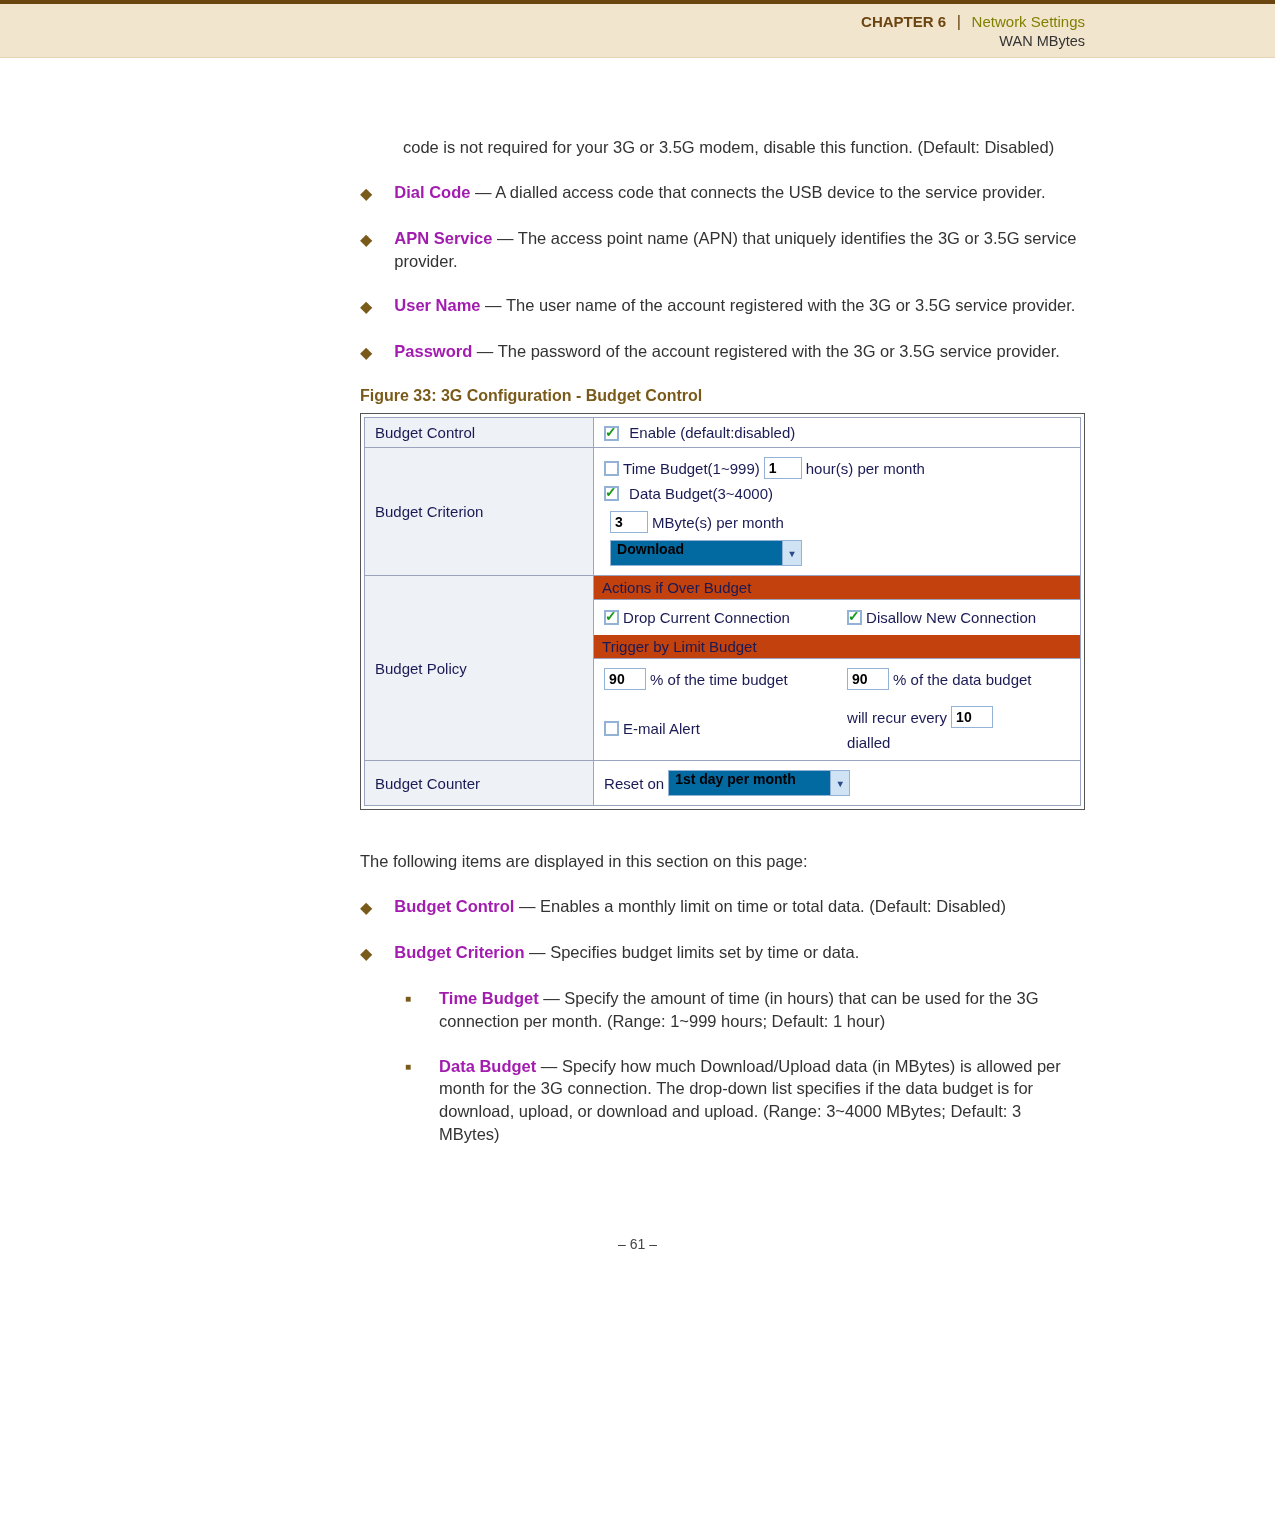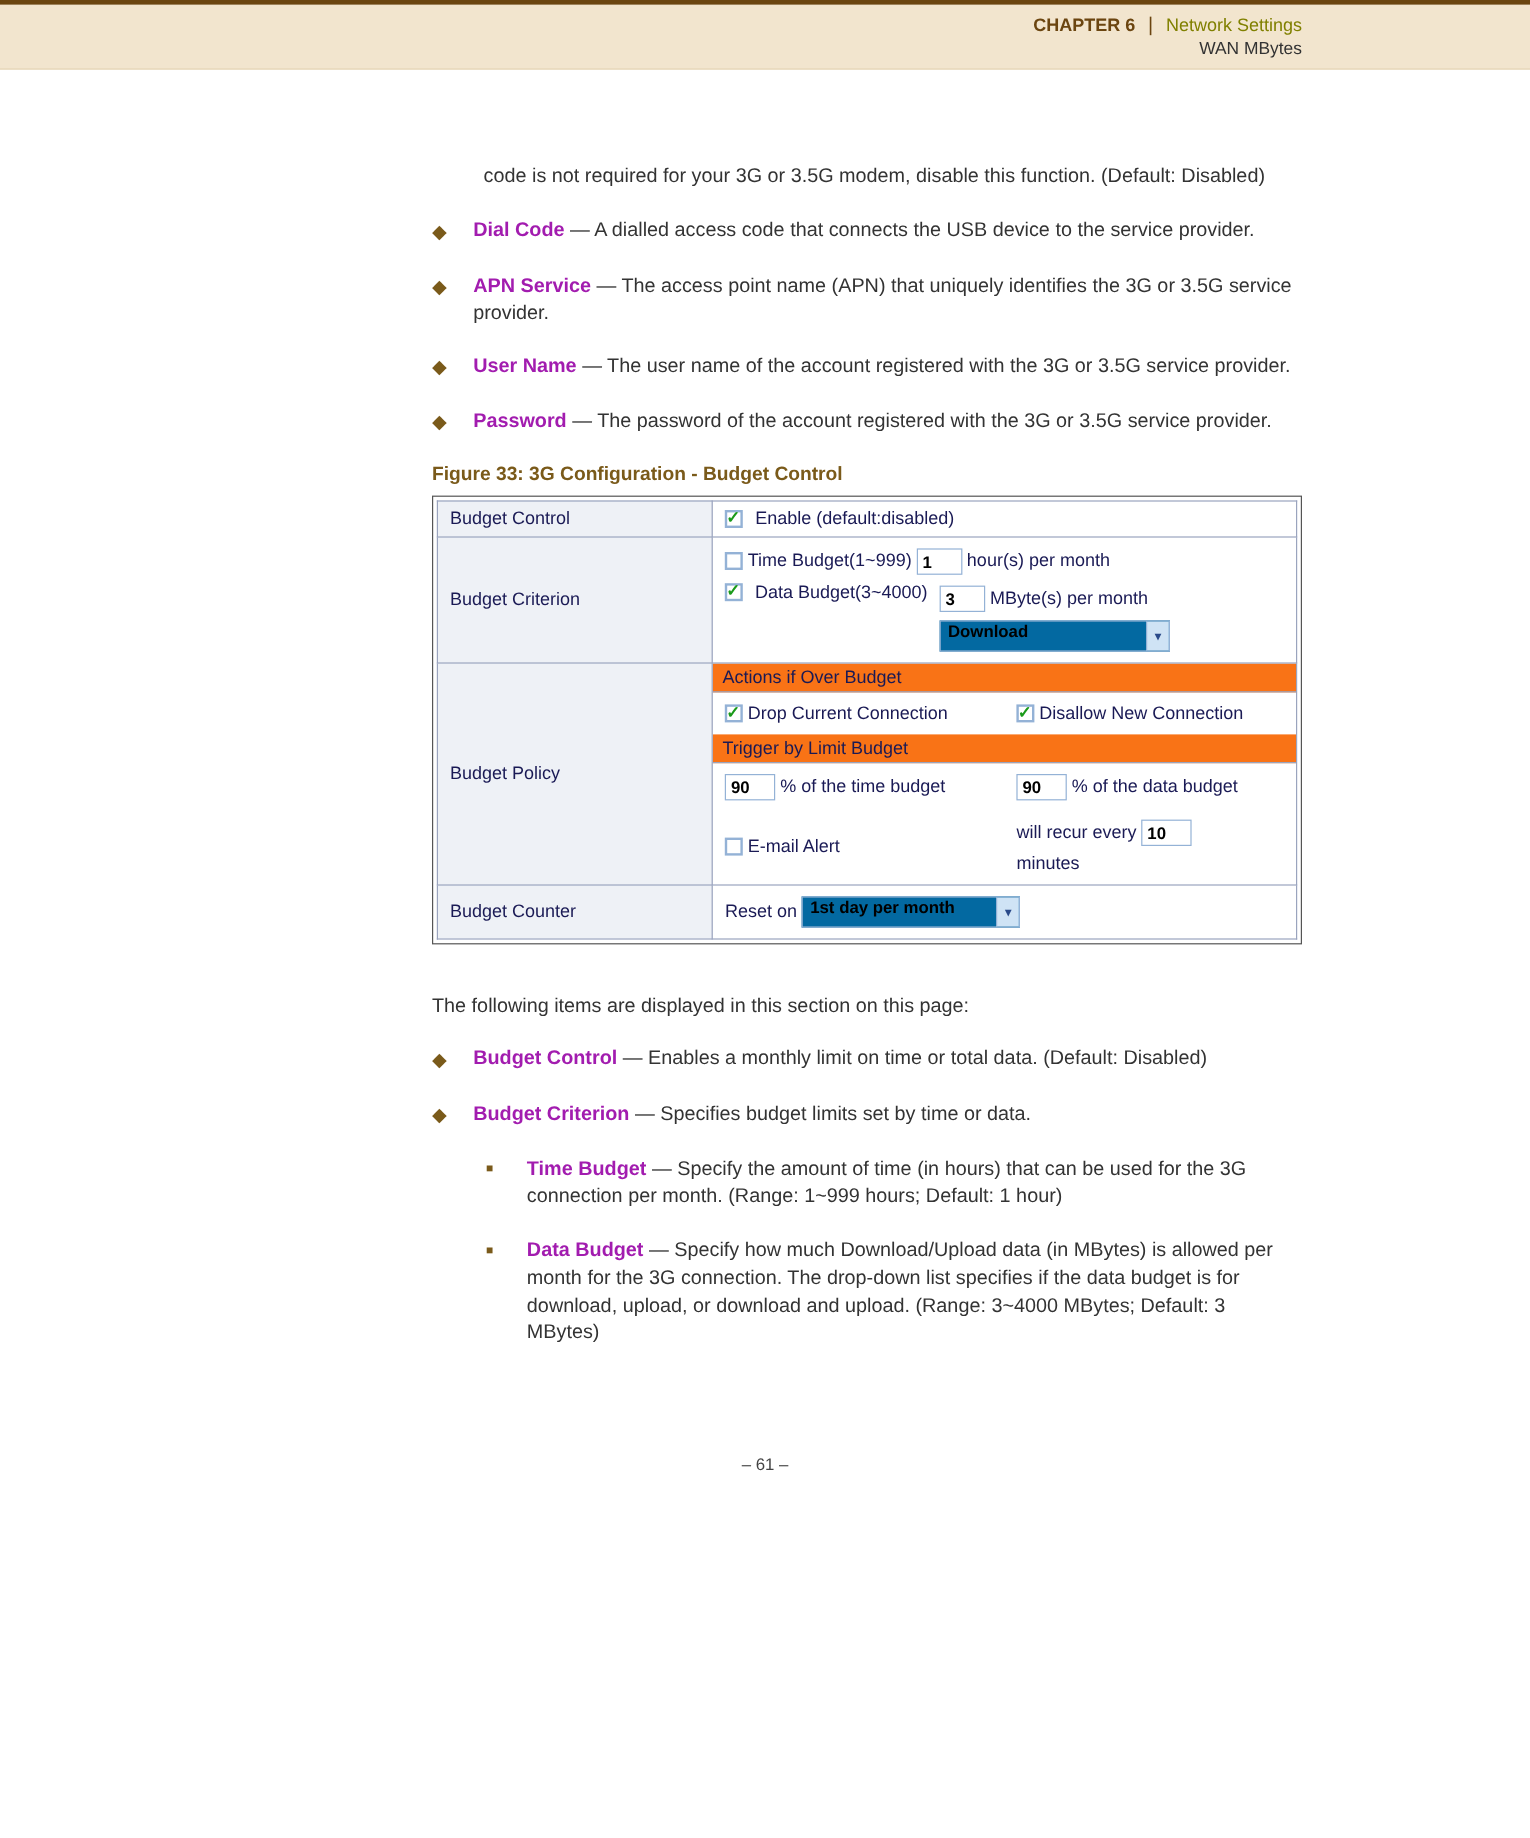--- a/index.html
+++ b/index.html
@@ -89,21 +89,21 @@
     border: 1px solid #9aa4be;
     padding: 6px 10px;
     vertical-align: middle;
   }
   table.cfg td.label {
     width: 32%;
     background: #eef1f6;
     color: #1a1a55;
   }
   .subhead {
-    background: #f97316;
+    background: #c2410c;
     padding: 3px 8px;
     margin: -6px -10px 6px -10px;
     border-bottom: 1px solid #9aa4be;
     color: #1a1a55;
   }
   .ck {
     width: 15px; height: 15px;
     display: inline-block;
     border: 2px solid #94b2d6;
     vertical-align: middle;
@@ -238,21 +238,21 @@
       </tr>
       <tr>
         <td class="label">Budget Criterion</td>
         <td>
           <div class="row-flex">
             <span class="ck"></span>
             <span>Time Budget(1~999)</span>
             <input class="tinput" style="width: 38px;" value="1">
             <span>hour(s) per month</span>
           </div>
-          <div class="row-flex" style="display:flex;align-items:flex-start;">
+          <div class="row-flex" style="display:flex;align-items:flex-start;flex-direction:column;">
             <div style="display:flex;align-items:center;">
               <span class="ck checked"></span>
               <span style="margin-left:4px;">Data Budget(3~4000)</span>
             </div>
             <div style="margin-left:6px;">
               <div class="row-flex">
                 <input class="tinput" style="width: 38px;" value="3">
                 <span>MByte(s) per month</span>
               </div>
               <div class="sel" style="width:190px;margin-top:4px;">
@@ -291,21 +291,21 @@
               </div>
             </div>
             <div class="twocol" style="margin-top:10px;">
               <div class="row-flex">
                 <span class="ck"></span>
                 <span>E-mail Alert</span>
               </div>
               <div class="row-flex">
                 <span>will recur every</span>
                 <input class="tinput" style="width: 42px;" value="10">
-                <span style="width:100%">minutes</span>
+                <span style="width:100%">dialled</span>
               </div>
             </div>
           </div>
         </td>
       </tr>
       <tr>
         <td class="label">Budget Counter</td>
         <td>
           <div class="row-flex">
             <span>Reset on</span>

